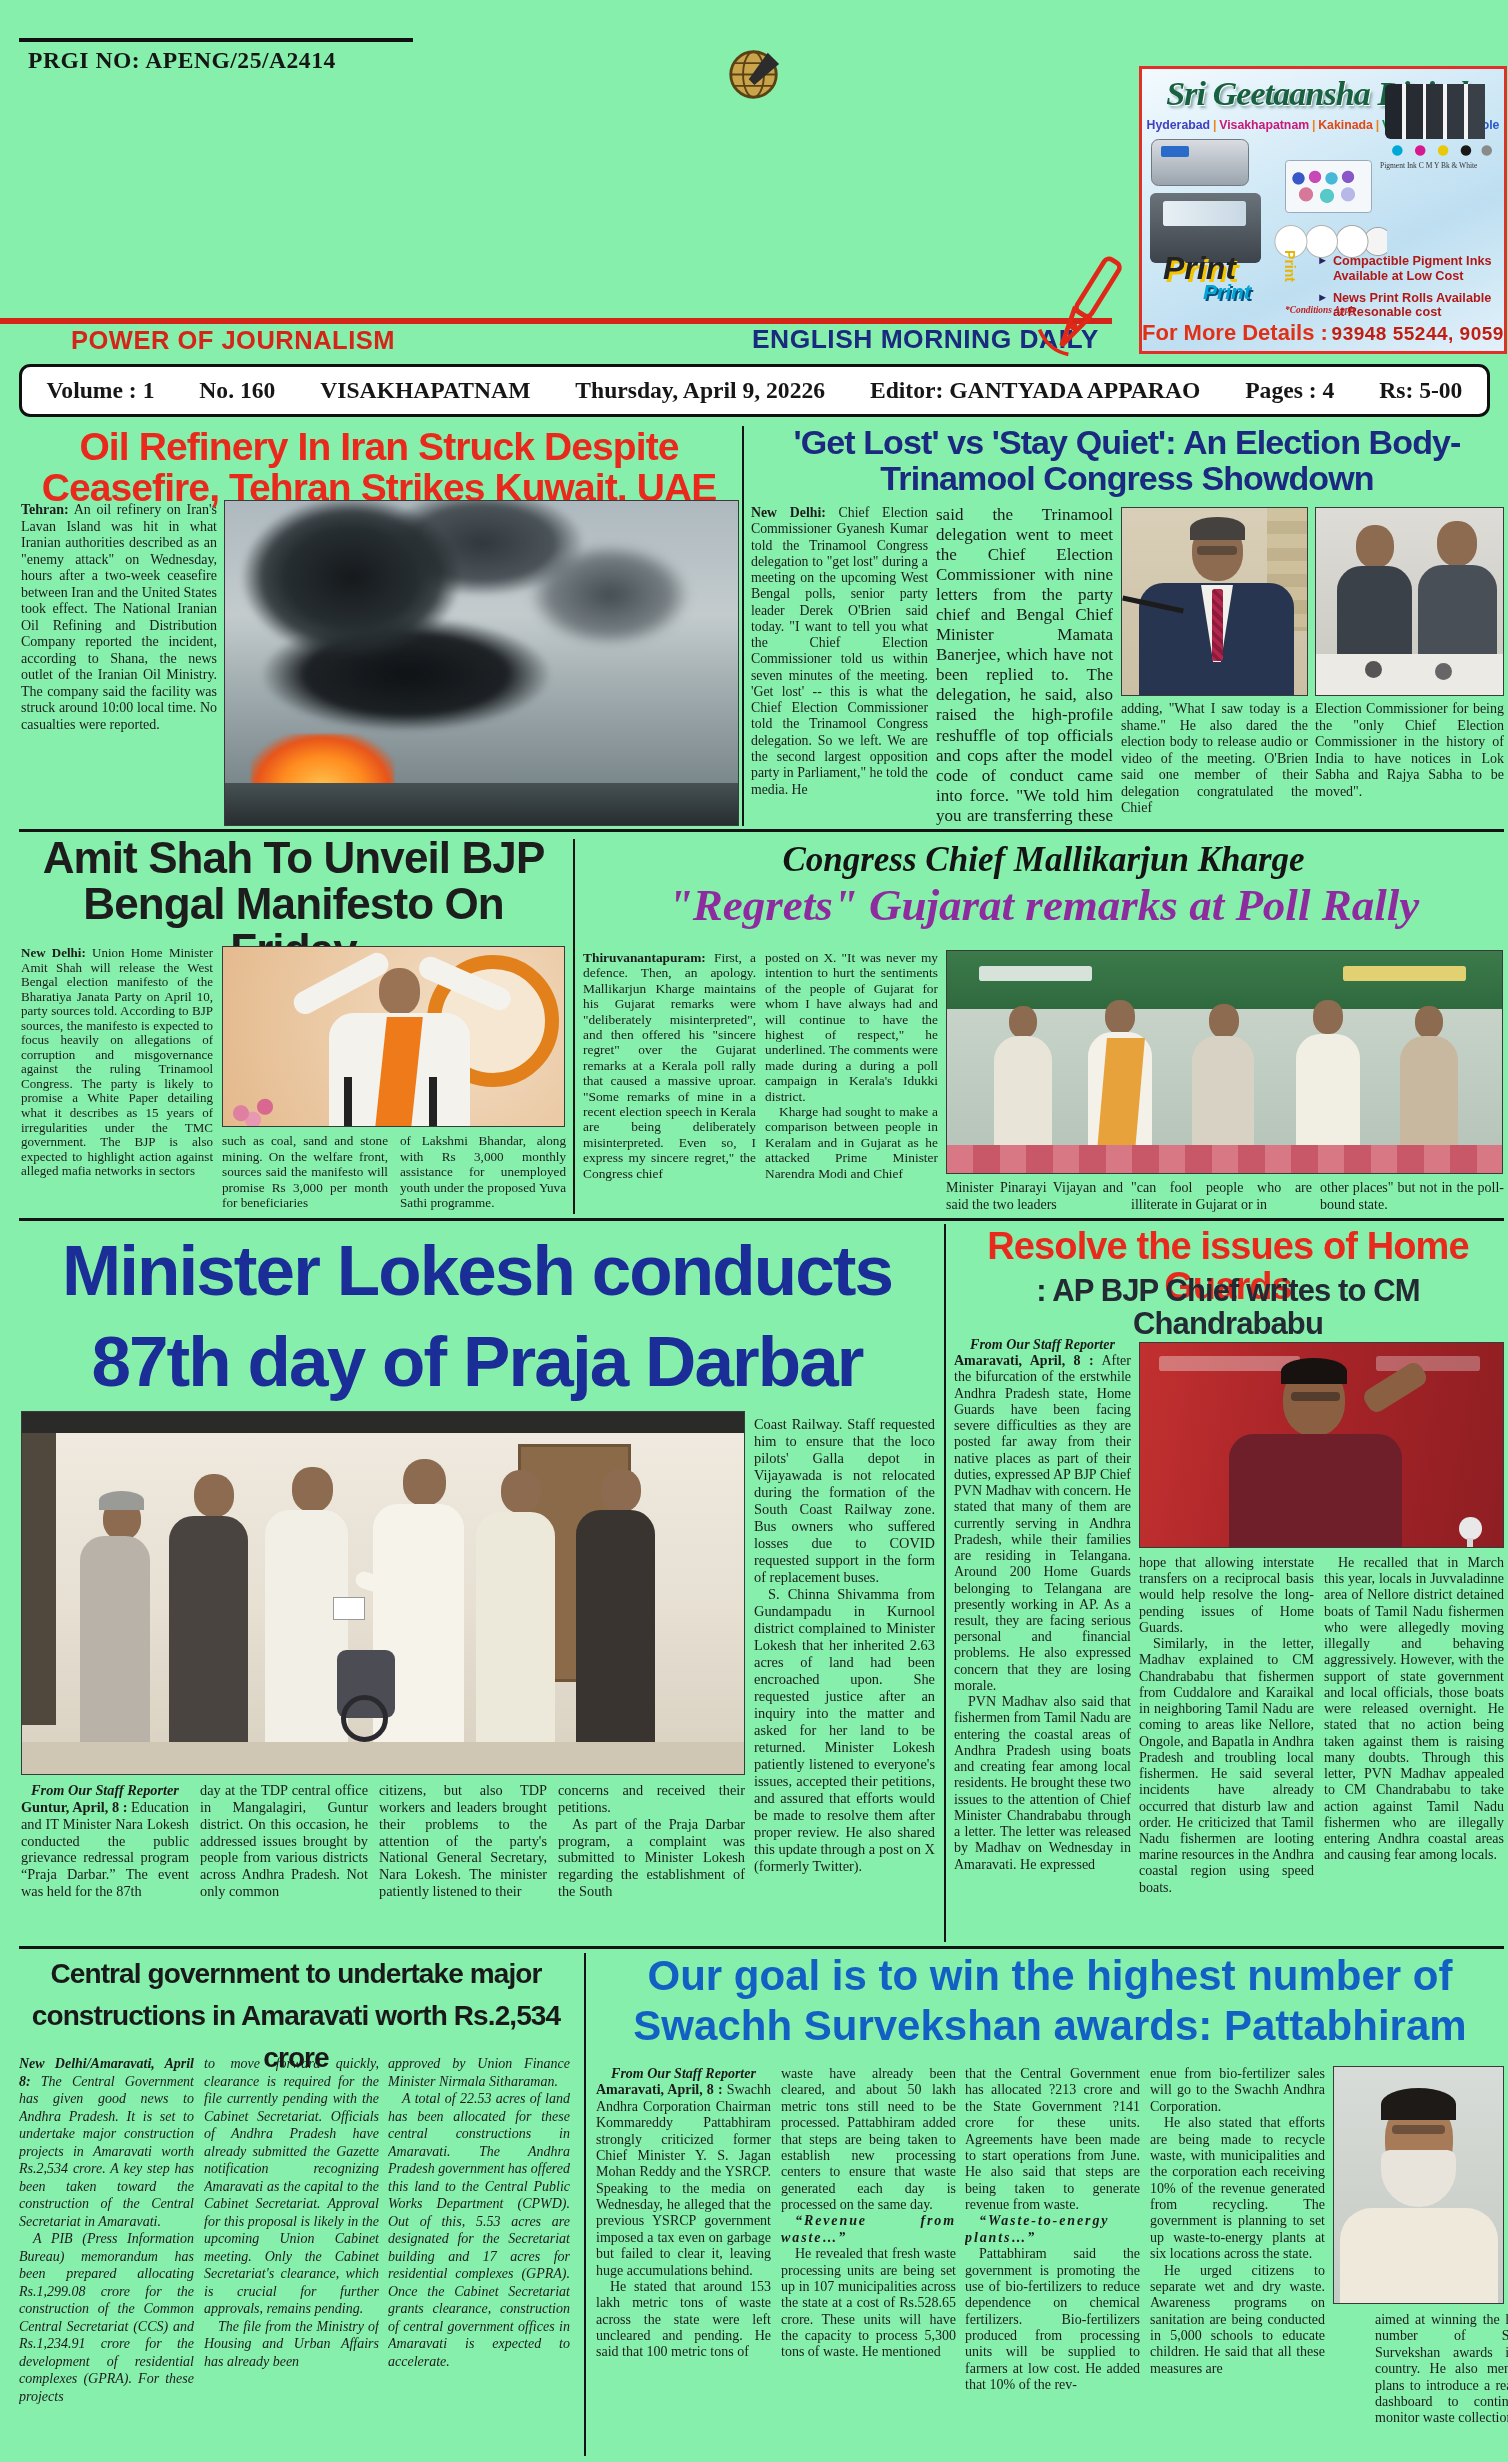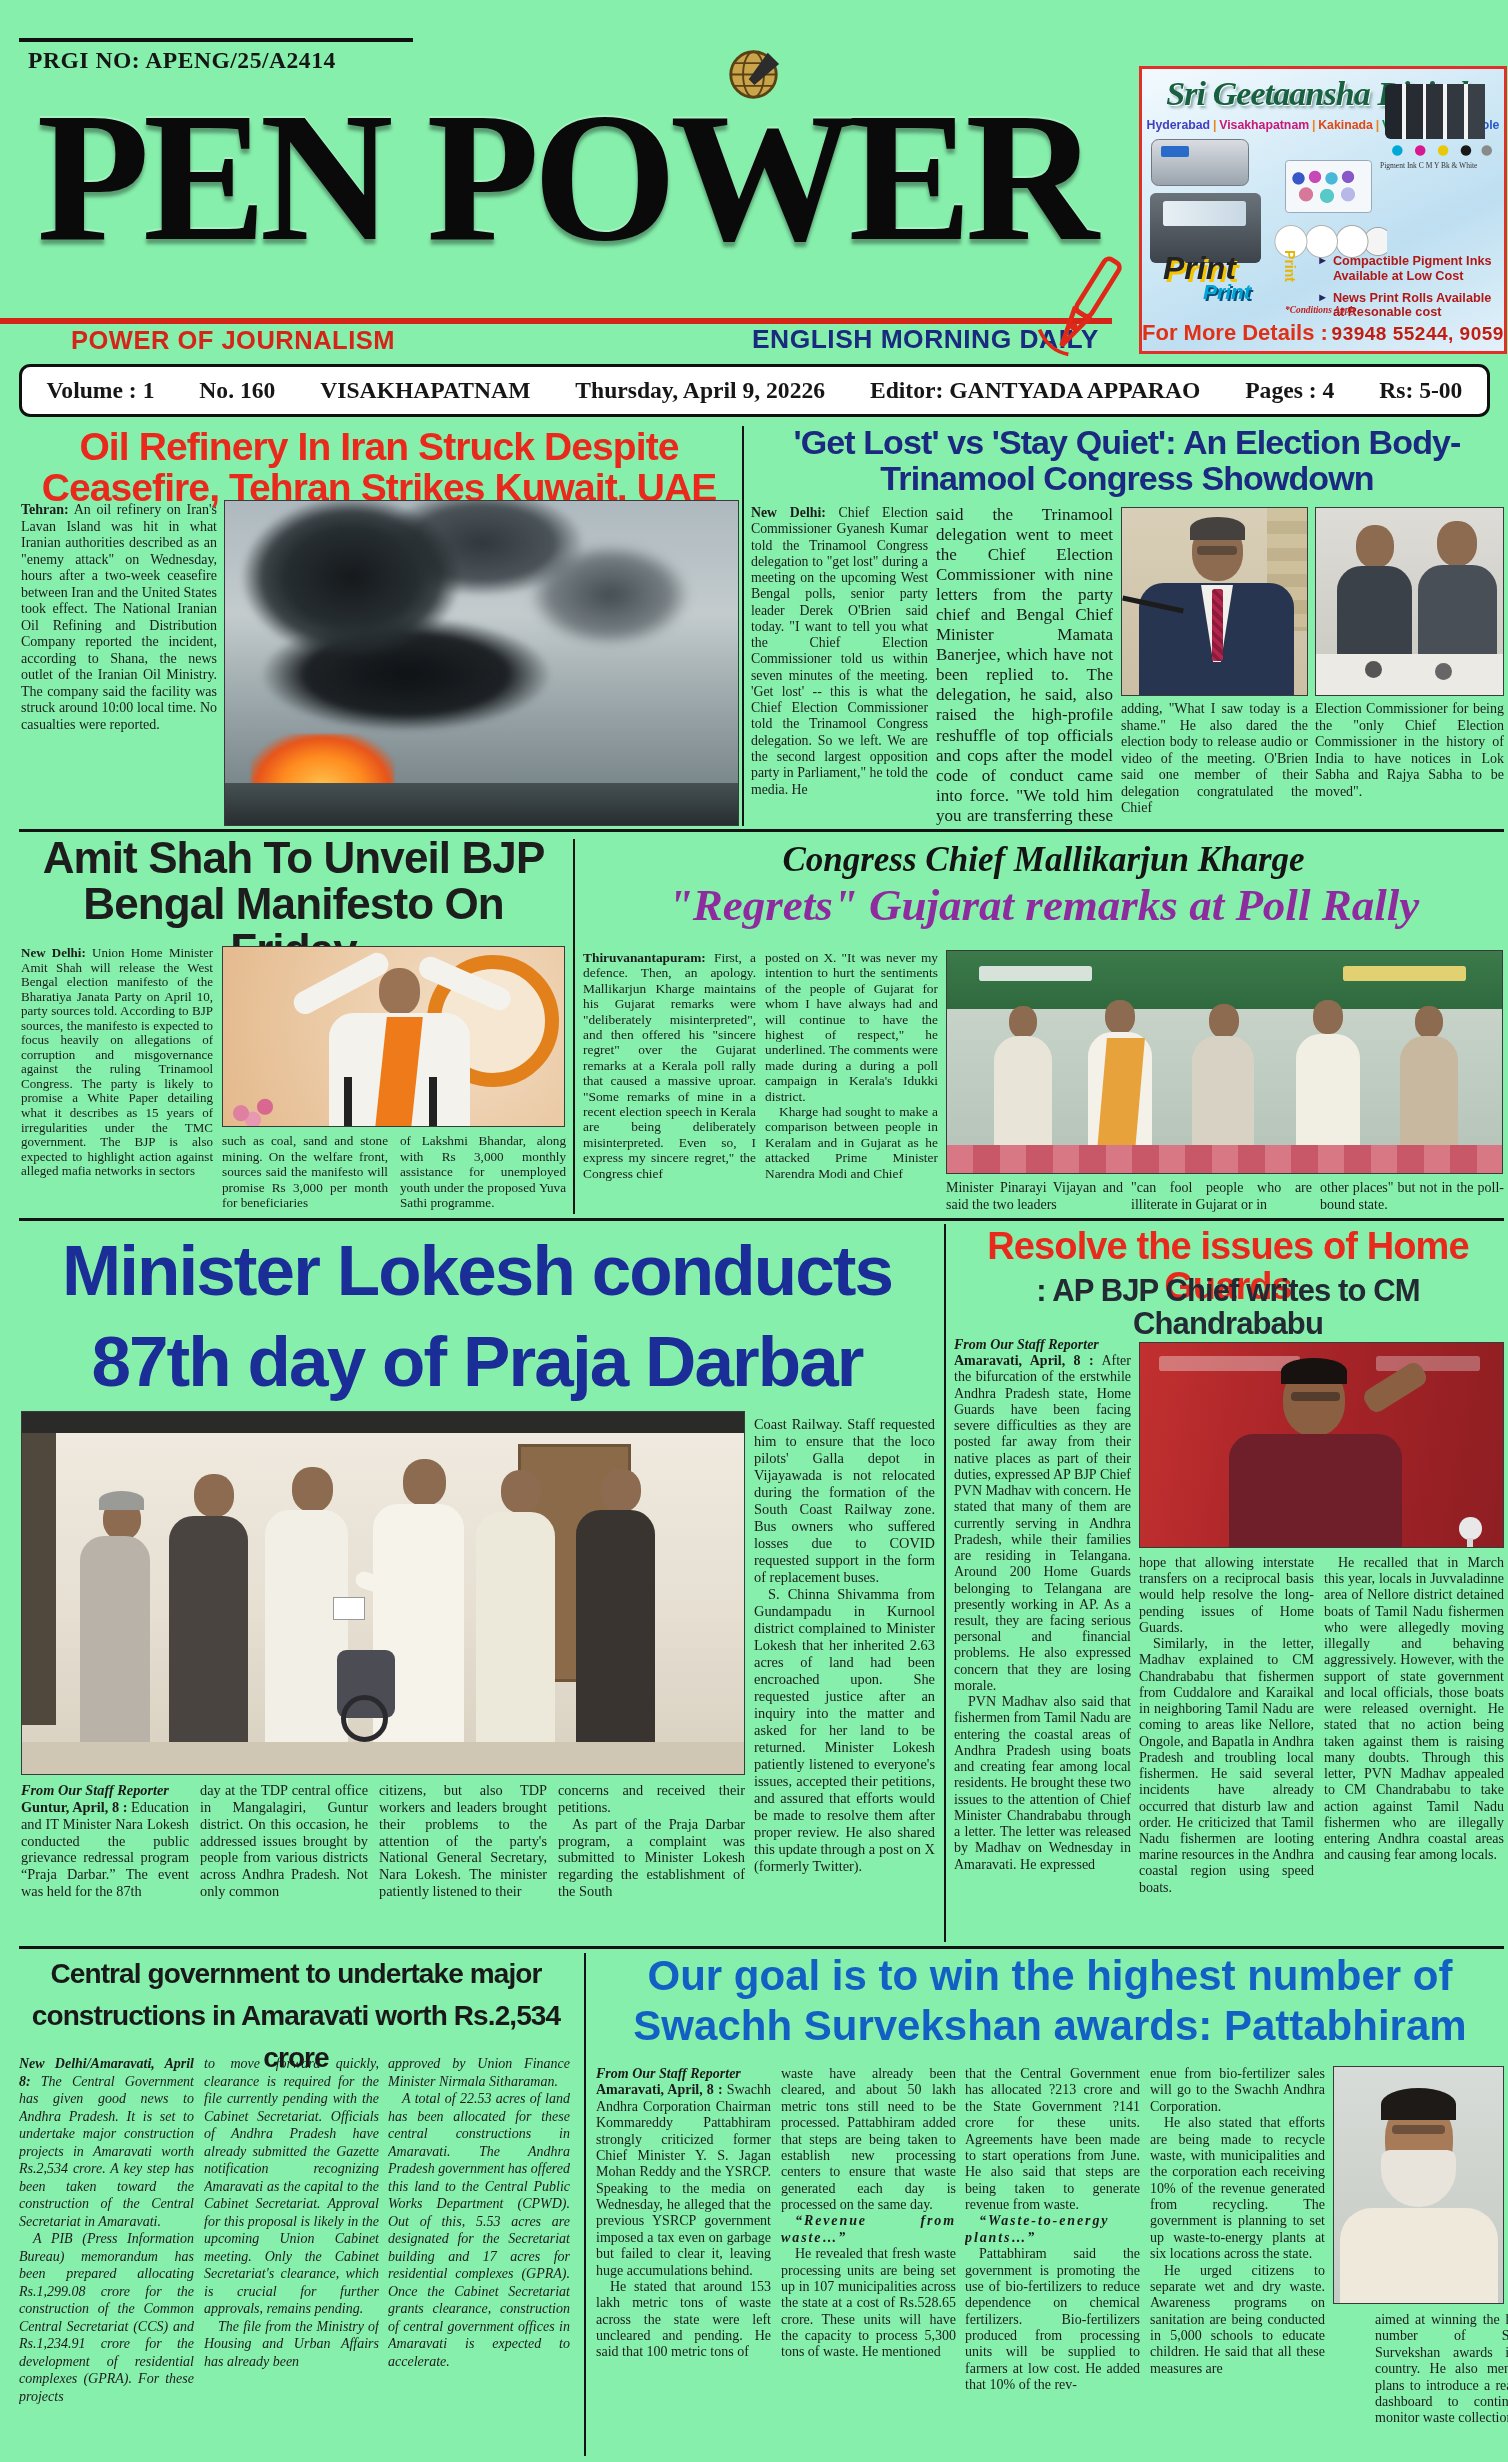--- a/index.html
+++ b/index.html
@@ -62,38 +62,37 @@
   .hl-lokesh{left:19px;top:1226px;width:916px;font-size:71px;color:#1b2d96;letter-spacing:-1.9px;line-height:1.28}
   .hl-guards1{left:952px;top:1226px;width:552px;font-size:38px;color:#e8291c}
   .hl-guards2{left:952px;top:1275px;width:552px;font-size:31px;color:#232a34}
   .hl-amar{left:19px;top:1953px;width:554px;font-size:28px;color:#191919;line-height:1.5}
   .hl-swachh{left:596px;top:1951px;width:908px;font-size:42px;color:#1360c4;line-height:1.18;letter-spacing:0}
   
   .col{position:absolute;text-align:justify;overflow:hidden;line-height:1.18;color:#1b1b1b}
   .col p{text-indent:14px}
   .col p.ni{text-indent:0}
   .dl{font-weight:bold}
-  .byl{font-weight:bold;font-style:italic;text-indent:0!important;}
+  .byl{font-weight:bold;font-style:italic;text-indent:0!important;text-align:center}
   .subhead{font-weight:bold;font-style:italic;letter-spacing:1.9px}
   .it{font-style:italic}
   
   .photo{position:absolute;overflow:hidden;border:1.9px solid #3a3a3a}
   .ph-part{position:absolute}
   .head{position:absolute;border-radius:46%;background:#8d6b50}
   .body-shape{position:absolute;border-radius:24.5px 24.5px 0 0}
 </style>
 </head>
 <body>
 
 <div class="page">
 
   <div class="abs prgi-rule"></div>
   <div class="abs prgi">PRGI NO: APENG/25/A2414</div>
 
-  <div class="abs masthead">PEN POWER</div>
 
   <svg class="abs" style="left:726px;top:47px" width="55" height="55" viewBox="0 0 58 58">
     <circle cx="29" cy="29" r="24" fill="#caa44a" stroke="#5a4214" stroke-width="3"></circle>
     <ellipse cx="29" cy="29" rx="11" ry="24" fill="none" stroke="#5a4214" stroke-width="2"></ellipse>
     <line x1="5" y1="29" x2="53" y2="29" stroke="#5a4214" stroke-width="2"></line>
     <line x1="9" y1="17" x2="49" y2="17" stroke="#5a4214" stroke-width="2"></line>
     <line x1="9" y1="41" x2="49" y2="41" stroke="#5a4214" stroke-width="2"></line>
     <polygon points="44,6 56,18 30,40 24,34" fill="#2c2c2c"></polygon>
   </svg>
 

